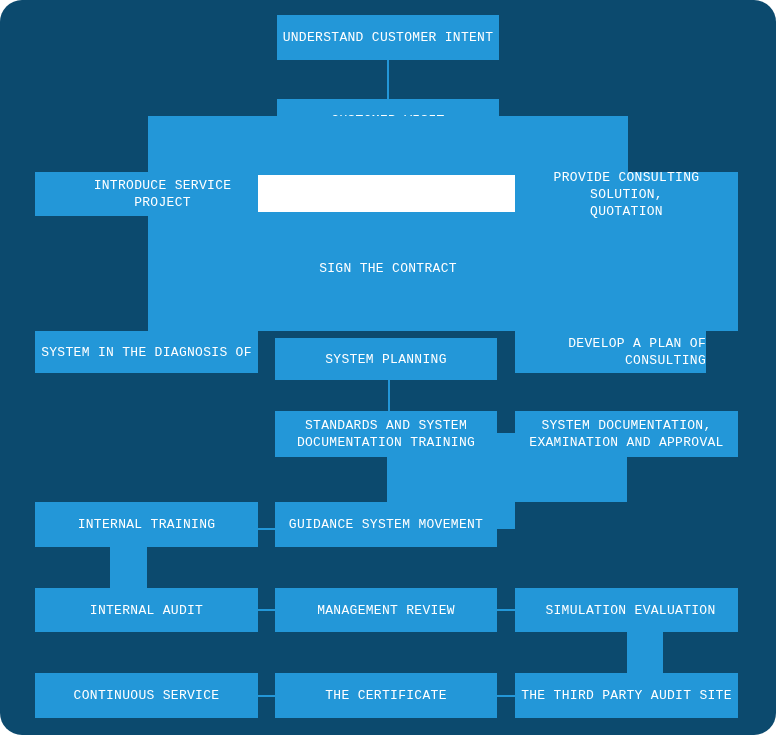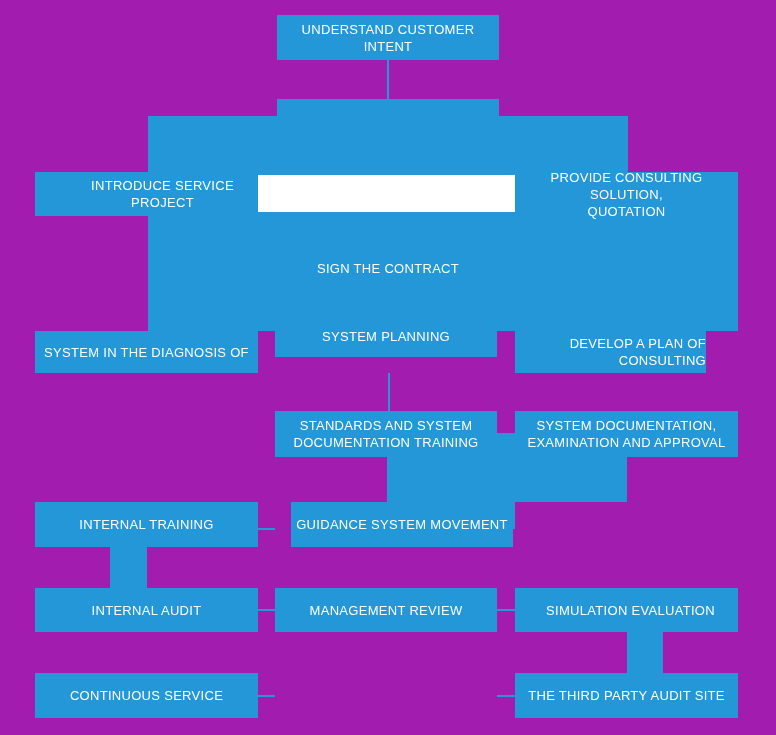--- a/index.html
+++ b/index.html
@@ -1,18 +1,19 @@
 <!DOCTYPE html>
 <html style="--primary: #2397d8;"><head>
 <meta charset="utf-8">
 <style>
   html,body{margin:0;padding:0;background:#ffffff;}
   .canvas{
-    position:relative;width:776px;height:735px;background:#a21caf;overflow:hidden;
-    font-family:Liberation Sans, sans-serif;
+    position:relative;width:776px;height:735px;background:#0c4a6e;overflow:hidden;
+    font-family:Liberation Mono, monospace;
+    border-radius:22px;
   }
   .node{
     position:absolute;
     background:var(--primary,#2397d8);
     color:#ffffff;
     display:flex;align-items:center;justify-content:center;
     text-align:center;
     font-size:13px;line-height:17px;letter-spacing:0.3px;
     white-space:pre-line;
     box-sizing:border-box;
@@ -43,61 +44,62 @@
 
   <div class="node" style="left:35px;top:172px;width:223px;height:44px;padding-left:32px;">INTRODUCE SERVICE PROJECT</div>
 
   <div class="node" style="left:515px;top:172px;width:223px;height:45px;">PROVIDE CONSULTING SOLUTION,
 QUOTATION</div>
 
   <div class="label" style="left:148px;top:247px;width:480px;height:42px;">SIGN THE CONTRACT</div>
 
   <div class="node" style="left:35px;top:331px;width:223px;height:42px;">SYSTEM IN THE DIAGNOSIS OF</div>
 
-  <div class="node" style="left:275px;top:315px;width:222px;height:42px;">SYSTEM PLANNING</div>
+  <div class="node" style="left:275px;top:338px;width:222px;height:42px;">SYSTEM PLANNING</div>
 
   <div class="node" style="left:515px;top:331px;width:191px;height:42px;text-align:right;">DEVELOP A PLAN OF CONSULTING</div>
 
   <div class="conn" style="left:388px;top:373px;width:2px;height:38px;"></div>
 
   <div class="node" style="left:275px;top:411px;width:222px;height:46px;text-align:center;">STANDARDS AND SYSTEM
 DOCUMENTATION TRAINING</div>
 
   <div class="node" style="left:515px;top:411px;width:223px;height:46px;">SYSTEM DOCUMENTATION,
 EXAMINATION AND APPROVAL</div>
 
   <div class="conn" style="left:497px;top:433px;width:18px;height:24px;"></div>
 
   <div class="conn" style="left:387px;top:457px;width:240px;height:45px;"></div>
 
   <div class="conn" style="left:497px;top:502px;width:18px;height:27px;"></div>
 
   <div class="node" style="left:35px;top:502px;width:223px;height:45px;">INTERNAL TRAINING</div>
 
-  <div class="node" style="left:275px;top:502px;width:222px;height:45px;margin-left:16px;">GUIDANCE SYSTEM MOVEMENT</div>
+  <div class="node" style="left:275px;top:502px;width:222px;height:45px;">GUIDANCE SYSTEM MOVEMENT</div>
 
 
   <div class="conn" style="left:258px;top:528px;width:17px;height:2px;"></div>
 
   <div class="conn" style="left:110px;top:547px;width:37px;height:41px;"></div>
 
   <div class="node" style="left:35px;top:588px;width:223px;height:44px;">INTERNAL AUDIT</div>
 
   <div class="node" style="left:275px;top:588px;width:222px;height:44px;">MANAGEMENT REVIEW</div>
 
   <div class="node" style="left:515px;top:588px;width:223px;height:44px;padding-left:8px;">SIMULATION EVALUATION</div>
 
   <div class="conn" style="left:258px;top:609px;width:17px;height:2px;"></div>
 
   <div class="conn" style="left:497px;top:609px;width:18px;height:2px;"></div>
 
   <div class="conn" style="left:627px;top:632px;width:36px;height:41px;"></div>
 
   <div class="node" style="left:35px;top:673px;width:223px;height:45px;">CONTINUOUS SERVICE</div>
 
+  <div class="node" style="left:275px;top:673px;width:222px;height:45px;">THE CERTIFICATE</div>
 
   <div class="node" style="left:515px;top:673px;width:223px;height:45px;">THE THIRD PARTY AUDIT SITE</div>
 
   <div class="conn" style="left:258px;top:695px;width:17px;height:2px;"></div>
 
   <div class="conn" style="left:497px;top:695px;width:18px;height:2px;"></div>
 
 </div>
 
 </body></html>

